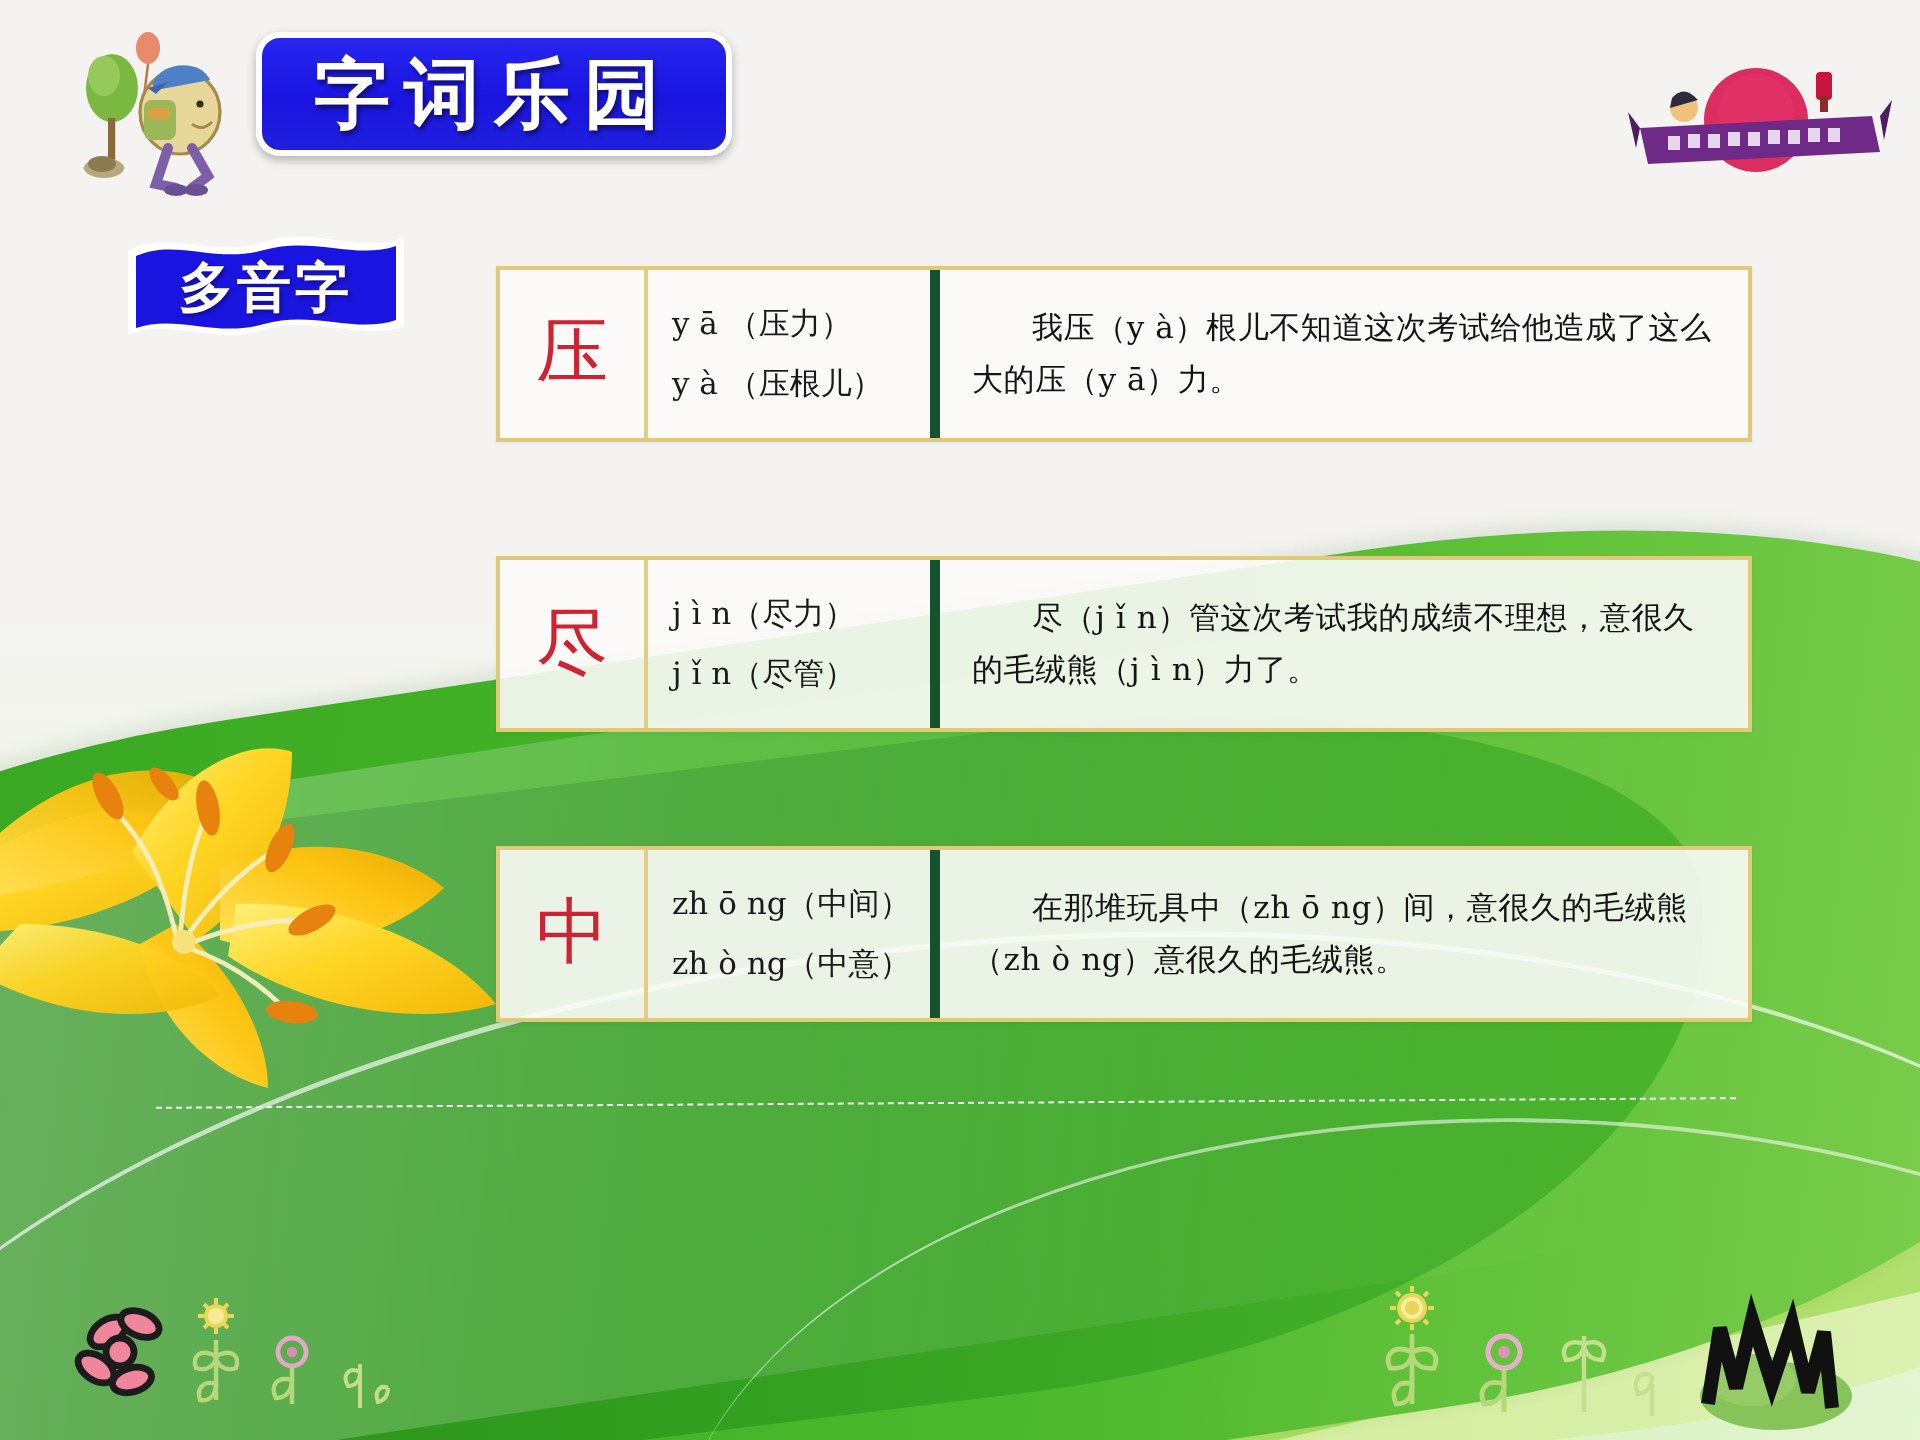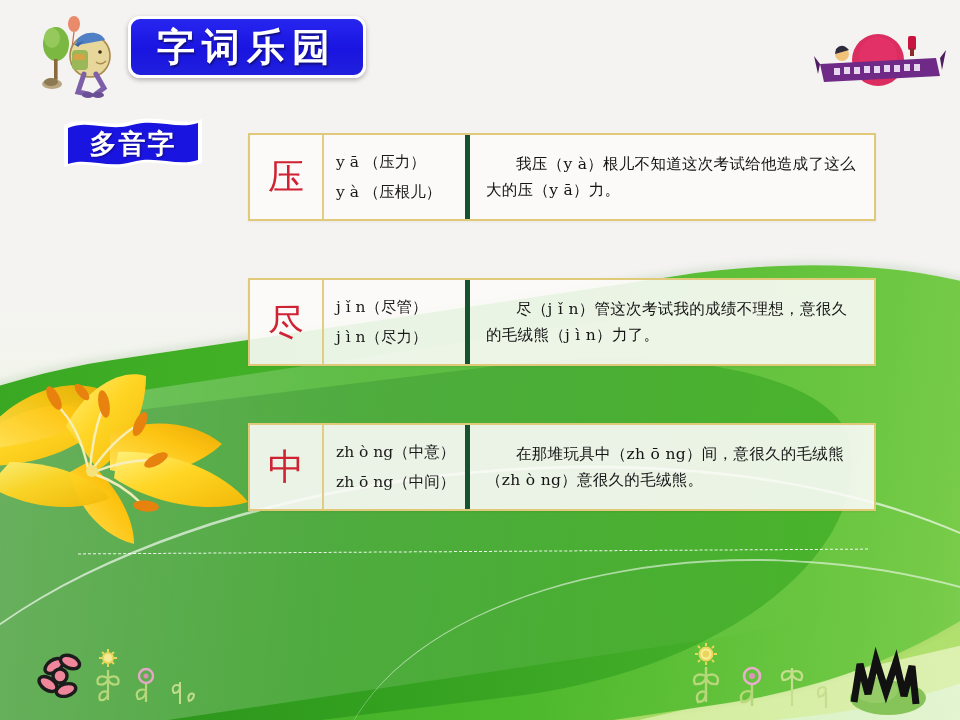--- a/index.html
+++ b/index.html
@@ -322,35 +322,35 @@
     <div class="cell-sentence">
       <span class="s">我压（y à）根儿不知道这次考试给他造成了这么大的压（y ā）力。</span>
     </div>
   </div>
 
   <div class="row r2">
     <div class="cell-char">
       <span class="ch">尽</span>
     </div>
     <div class="cell-pinyin">
+      <span class="p">j ì n（尽力）</span>
       <span class="p">j ǐ n（尽管）</span>
-      <span class="p">j ì n（尽力）</span>
     </div>
     <div class="cell-sentence">
       <span class="s">尽（j ǐ n）管这次考试我的成绩不理想，意很久的毛绒熊（j ì n）力了。</span>
     </div>
   </div>
 
   <div class="row r3">
     <div class="cell-char">
       <span class="ch">中</span>
     </div>
     <div class="cell-pinyin">
+      <span class="p">zh ō ng（中间）</span>
       <span class="p">zh ò ng（中意）</span>
-      <span class="p">zh ō ng（中间）</span>
     </div>
     <div class="cell-sentence">
       <span class="s">在那堆玩具中（zh ō ng）间，意很久的毛绒熊（zh ò ng）意很久的毛绒熊。</span>
     </div>
   </div>
 
   <div class="doodle doodle-left">
     <svg width="170" height="66" viewBox="0 0 170 66">
       <g stroke="#1c1c1c" stroke-width="3.4" fill="#f0869c">
         <ellipse cx="20" cy="18" rx="10" ry="6" transform="rotate(-34 20 18)"></ellipse>

